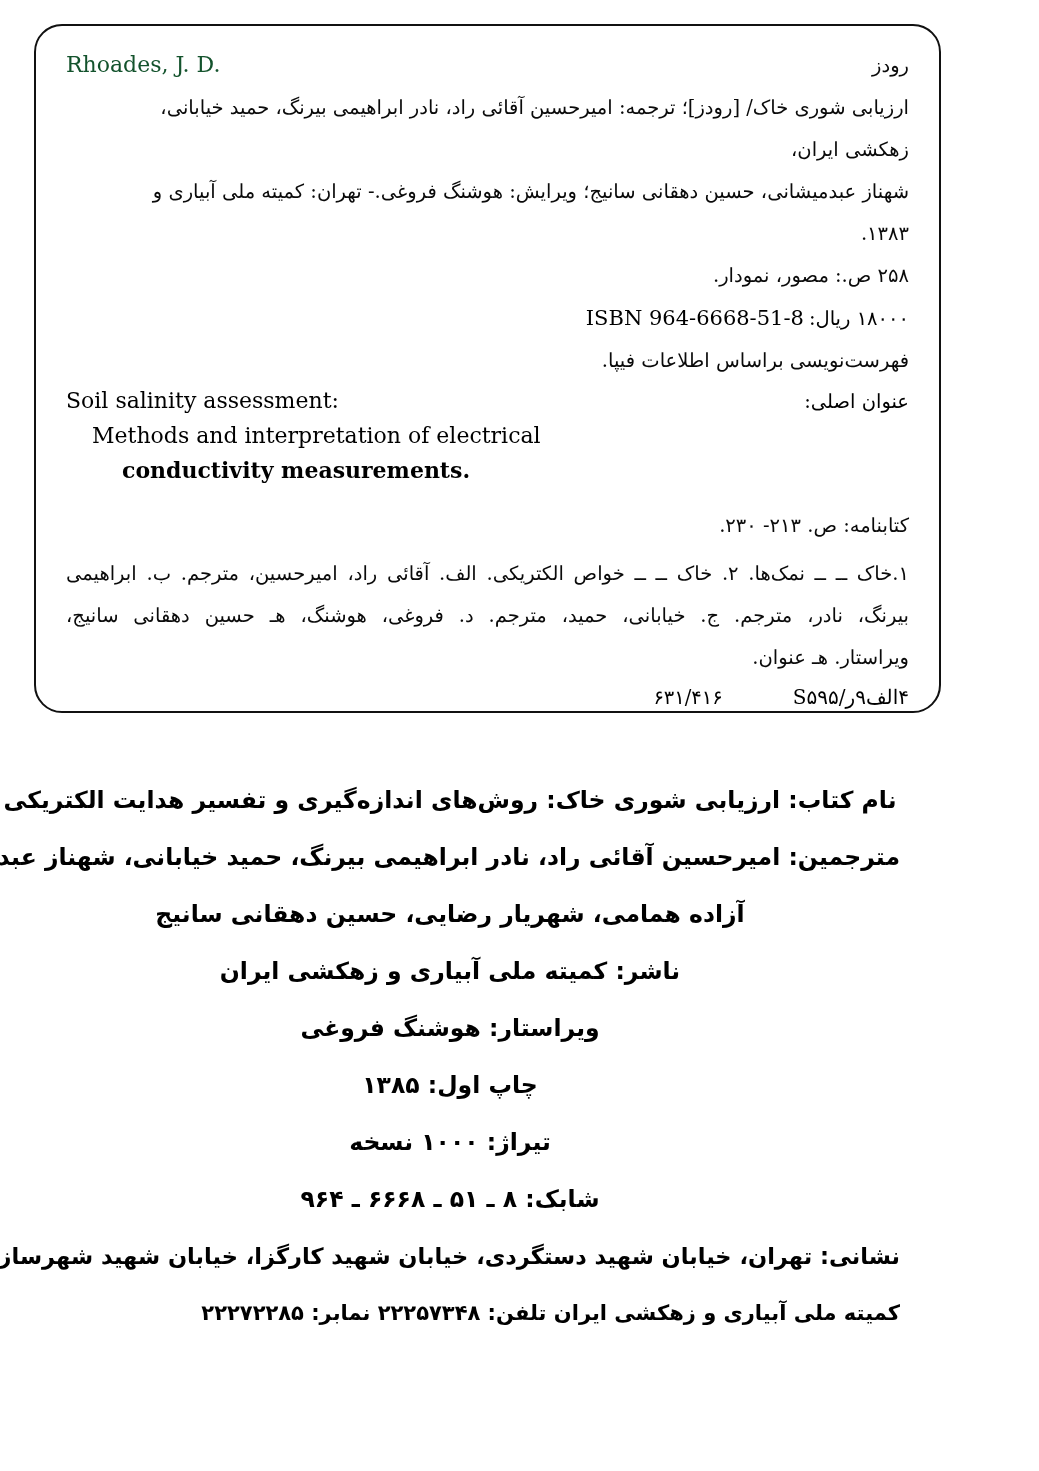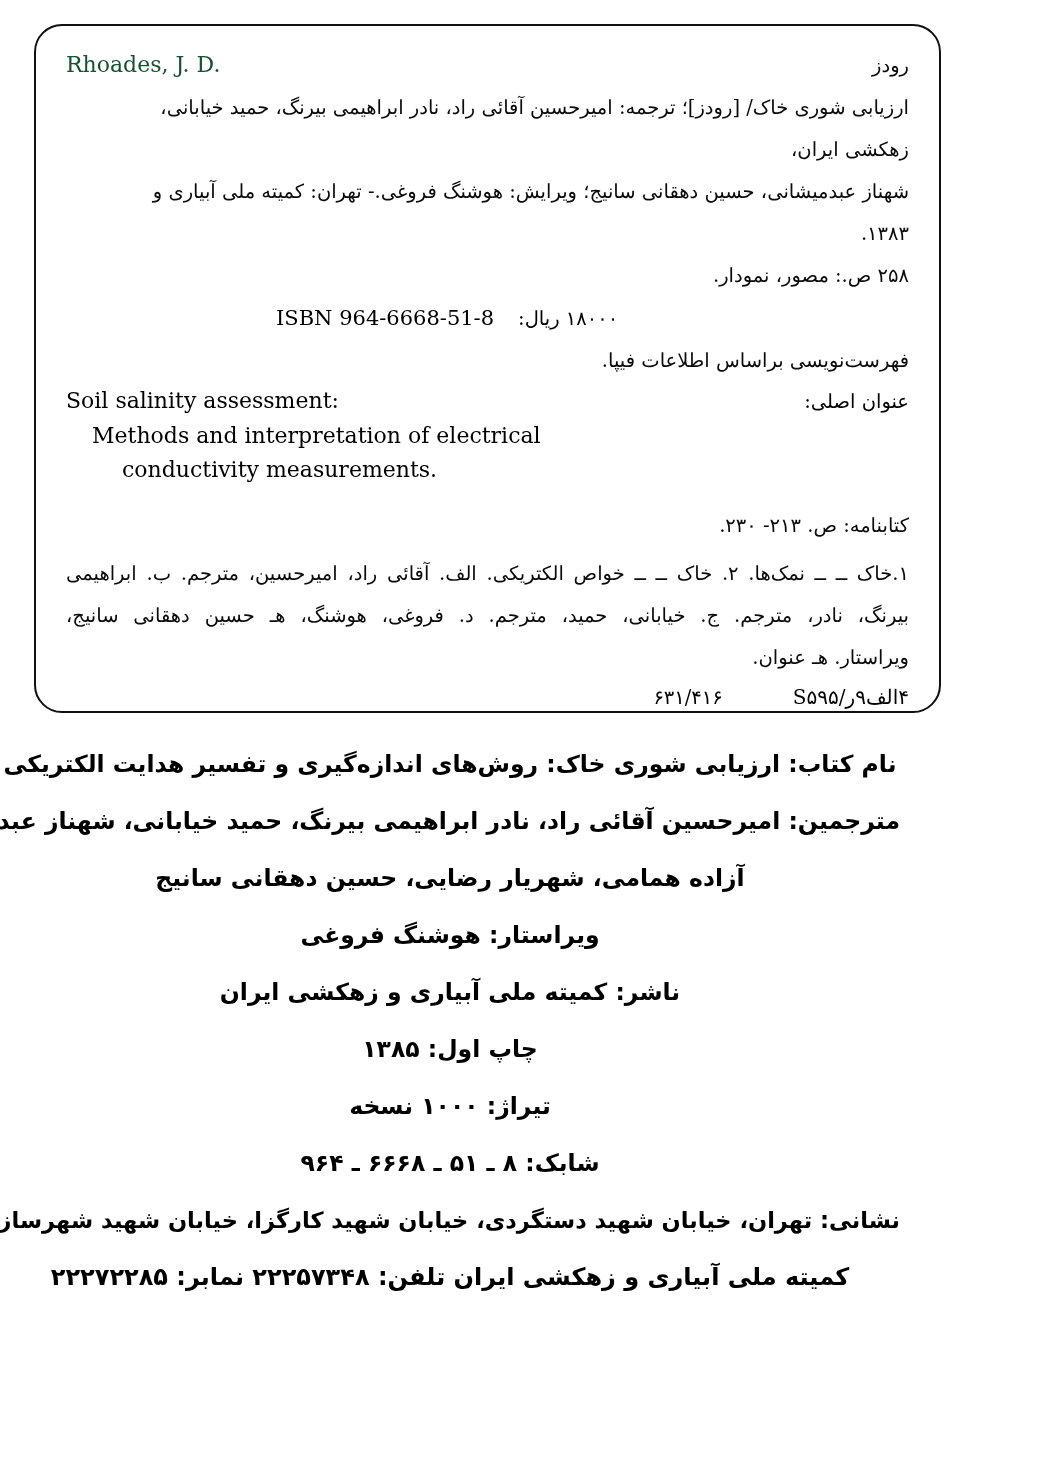--- a/index.html
+++ b/index.html
@@ -72,24 +72,24 @@
     unicode-bidi: embed;
     font-size: 19.5px;
   }
 
   #cip-author-row { padding-top: 10px; }
   #cip-author-latin { padding-right: 80px; font-size: 22px; }
 
   #cip-isbn-row {
     display: flex;
     align-items: baseline;
-    justify-content: flex-start;
+    justify-content: flex-end;
     direction: ltr;
     padding-left: 210px;
-    gap: 24px;
+    gap: 5px;
     line-height: 42px;
   }
   #cip-isbn-value {
     font-family: "DejaVu Serif", "Liberation Serif", serif;
     font-size: 21px;
     direction: ltr;
   }
   #cip-price {
     font-family: "DejaVu Serif", "Liberation Serif", serif;
     font-size: 19.5px;
@@ -114,21 +114,21 @@
   }
   #cip-origtitle-sub1,
   #cip-origtitle-sub2 {
     font-family: "DejaVu Serif", "Liberation Serif", serif;
     direction: ltr;
     text-align: left;
     font-size: 22px;
     line-height: 34px;
   }
   #cip-origtitle-sub1 { padding-left: 26px; margin-top: 6px; }
-  #cip-origtitle-sub2 { padding-left: 56px; }
+  #cip-origtitle-sub2 { padding-left: 56px; font-weight: bold; }
 
   #cip-biblio { margin-top: 18px; }
 
   #cip-subjects {
     margin-top: 6px;
   }
 
   #cip-callnum-row {
     display: flex;
     direction: rtl;
@@ -144,39 +144,39 @@
     font-family: "DejaVu Serif", "Liberation Serif", serif;
     font-size: 19.5px;
     direction: rtl;
     margin-right: 70px;
   }
 
   
   #colophon {
     position: absolute;
     left: 0;
-    top: 736px;
+    top: 772px;
     width: 900px;
     direction: rtl;
     text-align: center;
   }
   .col-line {
     font-family: "DejaVu Sans", "Liberation Sans", sans-serif;
     font-weight: bold;
     font-size: 23.5px;
     line-height: 57px;
     color: #000000;
     direction: rtl;
     text-align: center;
     letter-spacing: -0.2px;
     white-space: nowrap;
   }
   .col-line.tight { letter-spacing: -0.7px; }
   #col-address-1 { font-size: 22.5px; letter-spacing: -0.8px; }
-  #col-address-2 { font-size: 24px; letter-spacing: -0.5px; }
+  #col-address-2 { font-size: 21px; letter-spacing: -0.5px; text-align: right; }
   #col-copyright {
     margin-top: 36px;
     font-size: 24px;
   }
 </style>
 </head>
 <body>
 
 <div id="cip-box">
   <div class="cip-inner">
@@ -219,20 +219,20 @@
       <span id="cip-callnum-dewey">۶۳۱/۴۱۶</span>
     </div>
 
   </div>
 </div>
 
 <div id="colophon">
   <div class="col-line tight">نام کتاب: ارزیابی شوری خاک: روش‌های اندازه‌گیری و تفسیر هدایت الکتریکی</div>
   <div class="col-line tight">مترجمین: امیرحسین آقائی راد، نادر ابراهیمی بیرنگ، حمید خیابانی، شهناز عبدمیشانی،</div>
   <div class="col-line tight">آزاده همامی، شهریار رضایی، حسین دهقانی سانیج</div>
+  <div class="col-line">ناشر: کمیته ملی آبیاری و زهکشی ایران</div>
   <div class="col-line">ویراستار: هوشنگ فروغی</div>
-  <div class="col-line">ناشر: کمیته ملی آبیاری و زهکشی ایران</div>
   <div class="col-line">چاپ اول: ۱۳۸۵</div>
   <div class="col-line">تیراژ: ۱۰۰۰ نسخه</div>
   <div class="col-line">شابک: ۸ ـ ۵۱ ـ ۶۶۶۸ ـ ۹۶۴</div>
   <div class="col-line" id="col-address-1">نشانی: تهران، خیابان شهید دستگردی، خیابان شهید کارگزا، خیابان شهید شهرساز، پلاک ۲۴،</div>
   <div class="col-line" id="col-address-2">کمیته ملی آبیاری و زهکشی ایران  تلفن: ۲۲۲۵۷۳۴۸   نمابر: ۲۲۲۷۲۲۸۵</div>
 </div>
 
 </body></html>

